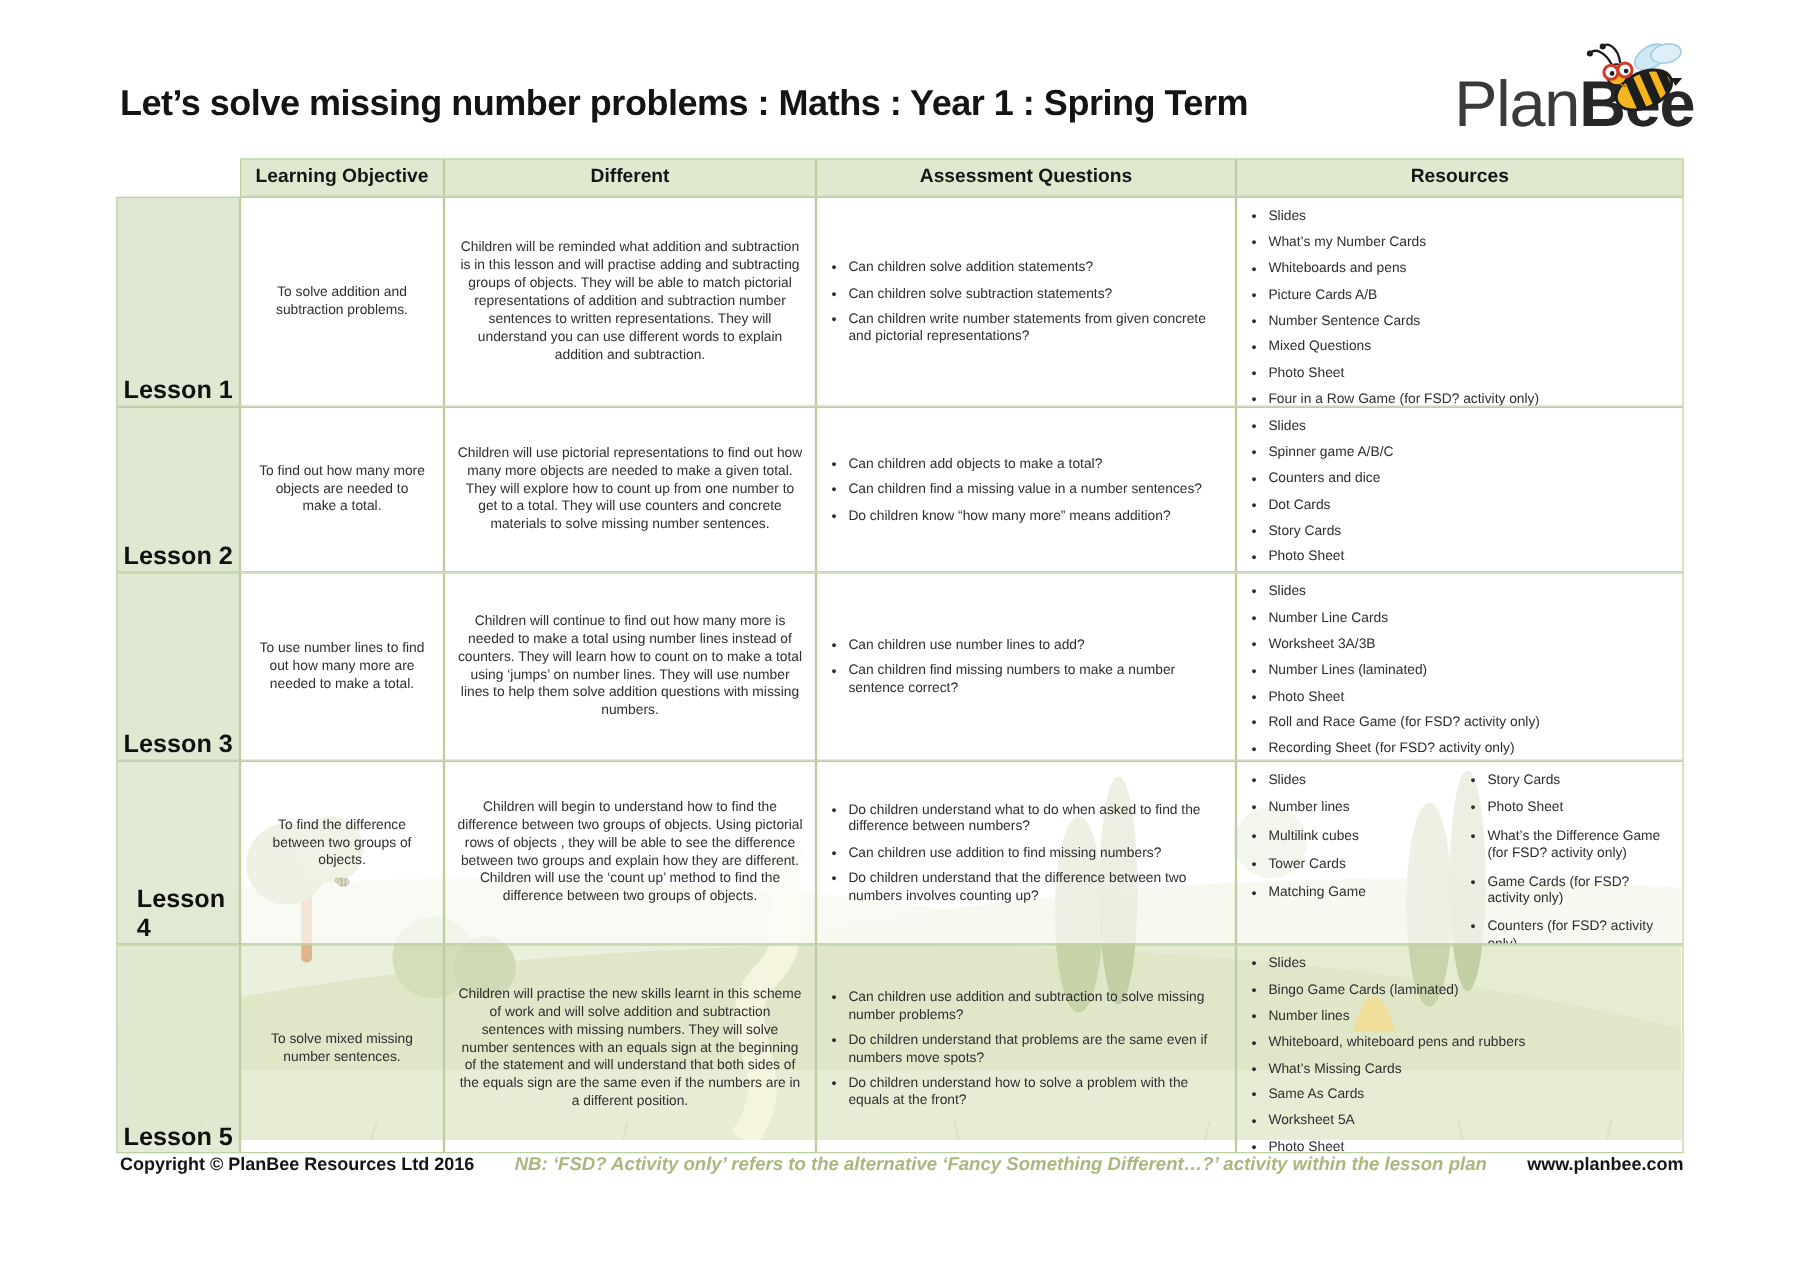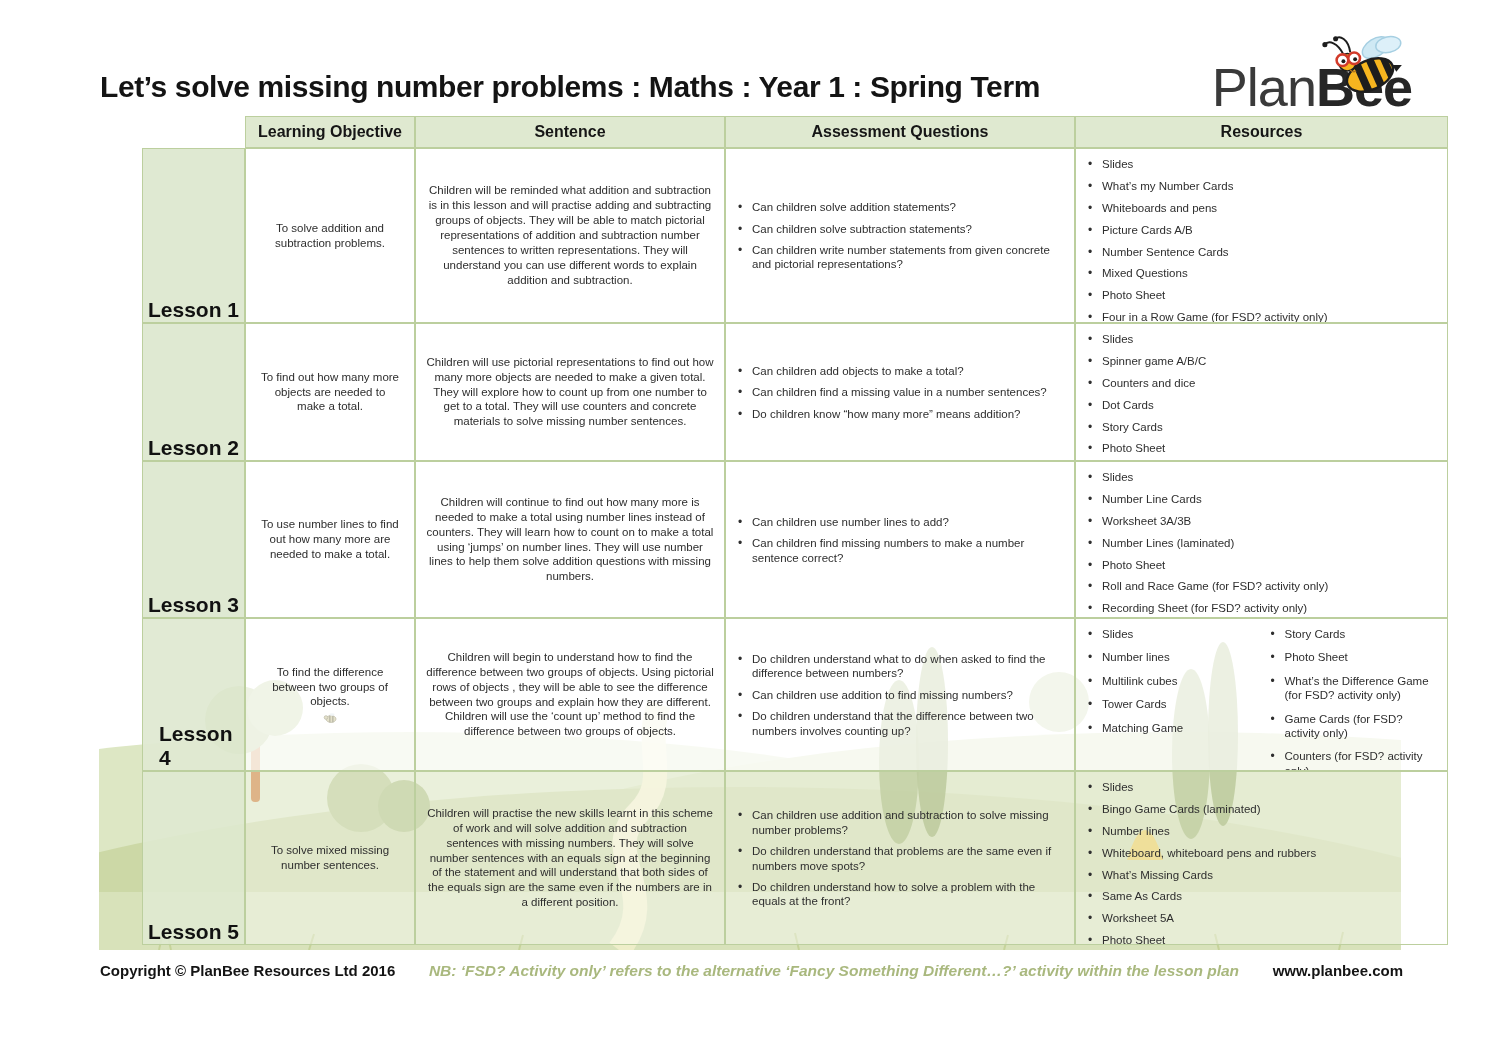--- a/index.html
+++ b/index.html
@@ -11,24 +11,24 @@
   .title { position:absolute; left:100px; top:70px; font-size:30px; font-weight:700; color:#141414; letter-spacing:-0.4px; }
   .logo { position:absolute; top:56px; right:88px; font-size:54px; color:#3a3a3a; letter-spacing:-1px; }
   .logo .plan { font-weight:400; }
   .logo .bee { font-weight:700; color:#262626; }
   .logo-bee-svg { position:absolute; top:30px; right:90px; width:100px; height:78px; }
 
   
   .landscape { position:absolute; left:99px; top:592px; width:1302px; height:358px; z-index:0; }
 
   
-  .grid { position:absolute; left:97px; top:116px; width:1306px; z-index:1;
+  .grid { position:absolute; left:97px; top:132px; width:1306px; z-index:1;
           display:grid;
           grid-template-columns:103px 170px 310px 350px 373px;
-          grid-template-rows:32px 175px 138px 157px 153px 174px;margin-left:45px; }
+          grid-template-rows:32px 175px 138px 157px 153px 174px; }
   .cell { border:1.5px solid #bccf9e; background:#fff; overflow:hidden; }
   .corner { border:none; background:transparent; }
   .hdr { background:#dfe9d0; display:flex; align-items:center; justify-content:center;
          font-weight:700; font-size:16px; color:#161616; }
   .lesson { background:#dfe9d2; display:flex; align-items:flex-end; justify-content:center;
             font-weight:700; font-size:21px; color:#111; }
   .objective, .overview { display:flex; flex-direction:column; align-items:center; justify-content:center;
                text-align:center; font-size:11.5px; line-height:1.3; padding:2px 14px; color:#2e2e2e; }
   .overview { padding:18px 10px; }
   .questions { display:flex; flex-direction:column; justify-content:center; padding:9px 6px 8px 4px; }
@@ -120,21 +120,21 @@
     <circle cx="32" cy="31" r="6" fill="#ffffff" stroke="#d23b2a" stroke-width="2.6"></circle>
     <circle cx="44" cy="29" r="6" fill="#ffffff" stroke="#d23b2a" stroke-width="2.6"></circle>
     <circle cx="33" cy="32" r="2" fill="#1d1d1d"></circle>
     <circle cx="45" cy="30" r="2" fill="#1d1d1d"></circle>
     <path d="M 40 41 q 3 3 6 1" stroke="#b0741c" stroke-width="1.5" fill="none"></path>
   </svg>
 
   <div class="grid" id="grid">
     <div class="cell corner r1"></div>
     <div class="cell hdr r1">Learning Objective</div>
-    <div class="cell hdr r1">Sentence</div>
+    <div class="cell hdr r1">Different</div>
     <div class="cell hdr r1">Assessment Questions</div>
     <div class="cell hdr r1">Resources</div>
   <div class="cell lesson r2">
         <span>Lesson 1</span>
       </div>
       <div class="cell objective r2">
         <p>To solve addition and subtraction problems.</p>
       </div>
       <div class="cell overview r2">
         <p>Children will be reminded what addition and subtraction is in this lesson and will practise adding and subtracting groups of objects. They will be able to match pictorial representations of addition and subtraction number sentences to written representations. They will understand you can use different words to explain addition and subtraction.</p>

